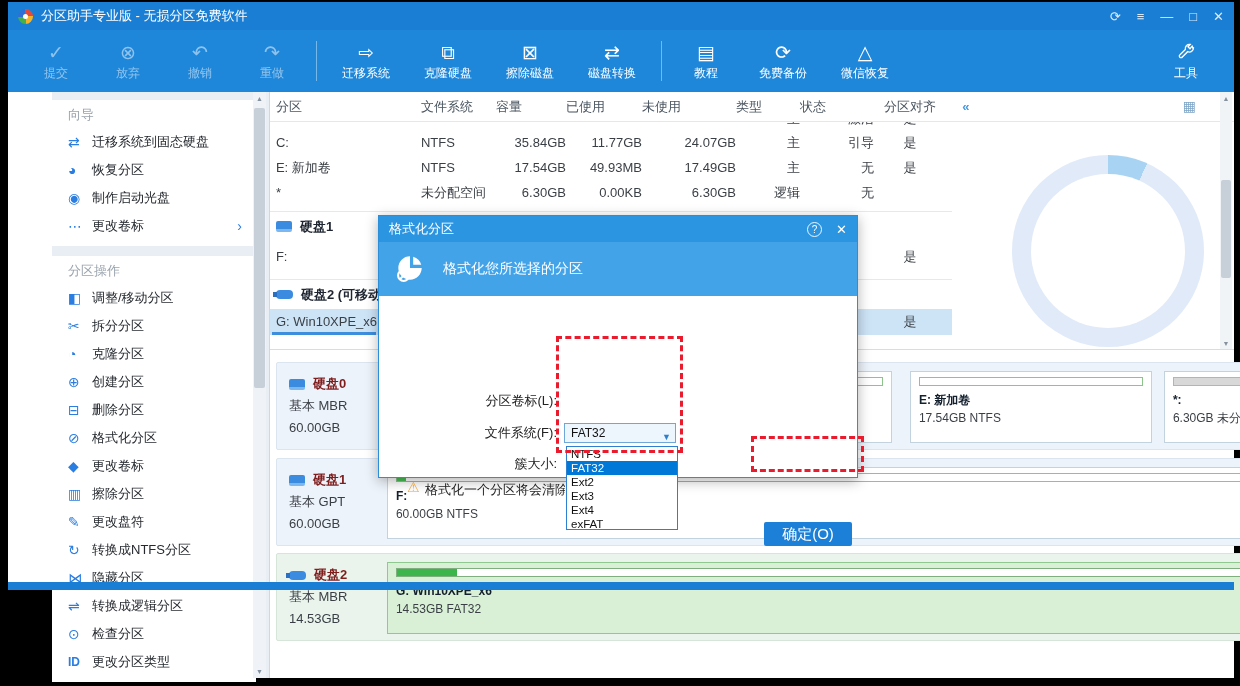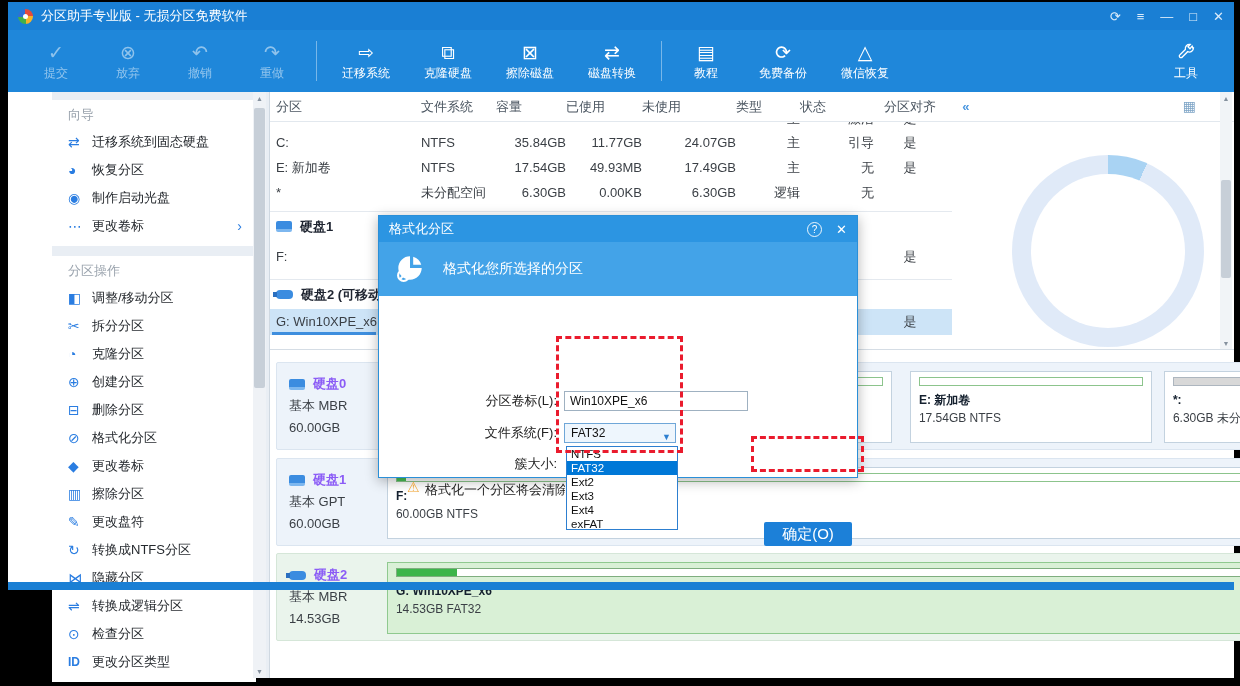--- a/index.html
+++ b/index.html
@@ -77,21 +77,21 @@
 
   .panel-scroll { position:absolute; right:2px; top:0; width:12px; height:258px; background:#f1f4f7; }
   .panel-thumb { position:absolute; left:1px; top:88px; width:10px; height:98px; background:#c7cfd8; border-radius:2px; }
   .panel-scroll .scroll-arrow.bottom { position:absolute; bottom:0; width:100%; }
 
   
   .disks { position:absolute; top:258px; left:0; width:100%; bottom:0; background:#fff; }
   .disk-row { position:absolute; left:6px; width:980px; height:88px; background:#edf3fa; border:1px solid #dbe5f0; border-radius:2px; }
   .disk-row.r0 { top:12px; } .disk-row.r1 { top:108px; } .disk-row.r2 { top:203px; background:#eaf4ec; border-color:#d5e6d8; }
   .disk-info { position:absolute; left:12px; top:10px; font-size:13px; color:#3a3f45; }
-  .disk-info .dname { font-weight:bold; color:#8b5cf6; display:flex; align-items:center; }
+  .disk-info .dname { font-weight:bold; color:#7f1d1d; display:flex; align-items:center; }
   .disk-info div { line-height:22px; }
   .pblock { position:absolute; top:8px; height:72px; background:#fff; border:1px solid #c3d2df; padding:5px 8px; }
   .pbar { height:9px; border:1px solid #8cc48c; margin-bottom:5px; position:relative; background:#fff; }
   .pbar .fill { position:absolute; left:0; top:0; bottom:0; background:#49c055; }
   .pbar.gray { border-color:#adb6bf; background:#d8d8d8; }
   .plabel { font-size:12px; font-weight:bold; color:#14202e; line-height:18px; white-space:nowrap; overflow:hidden; }
   .psub { font-size:12px; color:#3a3f45; line-height:18px; white-space:nowrap; overflow:hidden; }
   .pblock.selgreen { background:#d9f0d6; border-color:#8fc98f; }
 
   .bottomstrip { position:absolute; left:0; bottom:0; width:100%; height:8px; background:#1a7fd4; }
@@ -464,21 +464,20 @@
         <path d="M16 5a11 11 0 1 0 11 11H16z" fill="#fff"></path>
         <path d="M19 13V5.4A11 11 0 0 1 26.6 13z" fill="#fff"></path>
         <circle cx="10" cy="23" r="5.2" fill="none" stroke="#fff" stroke-width="2"></circle>
         <line x1="6.5" y1="26.5" x2="13.5" y2="19.5" stroke="#fff" stroke-width="2"></line>
       </svg>
     </span>
     <span>格式化您所选择的分区</span>
   </div>
   <div class="dlg-body">
     <div class="dlg-label" style="top:95px;">分区卷标(L):</div>
-    <input class="dlg-input" value="Win10XPE_x6" style="">
     <div class="dlg-label" style="top:127px;">文件系统(F):</div>
     <div class="combo">
       <span>FAT32</span>
       <span class="arrow">▼</span>
     </div>
     <div class="dlg-label" style="top:158px;">簇大小:</div>
     <span class="warn-ico">⚠</span>
     <div class="warn-text">格式化一个分区将会清除这个分区上的数据</div>
     <div class="ok-btn">确定(O)</div>
     <div class="dropdown">

